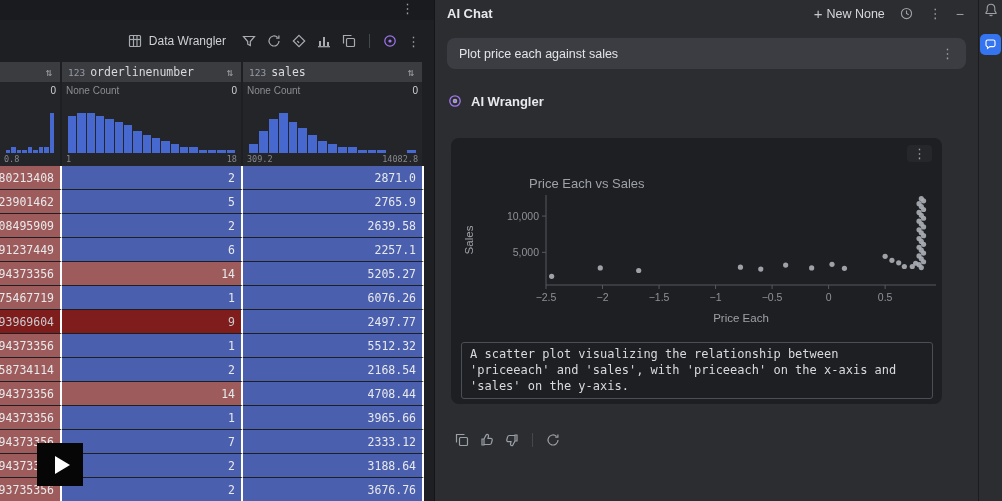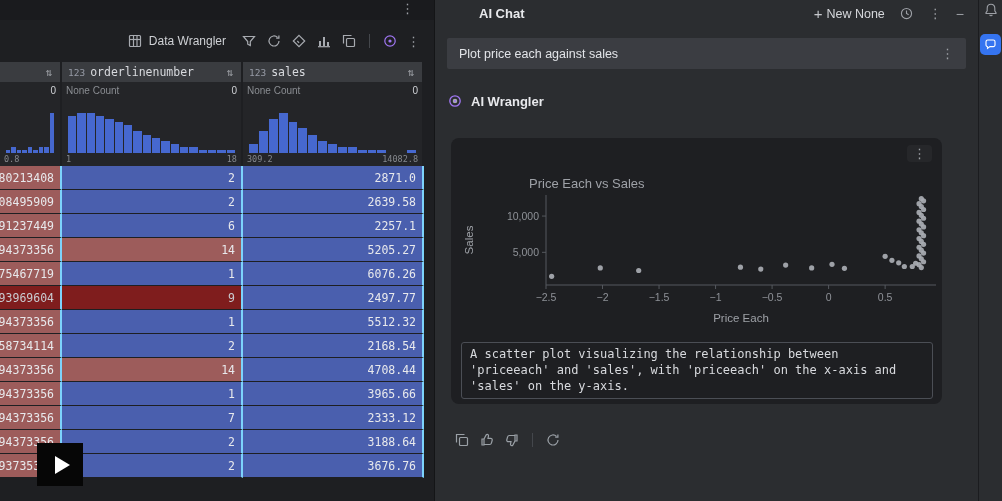--- a/index.html
+++ b/index.html
@@ -38,47 +38,47 @@
   .nc-val { color:#d0d2d6; }
   .hist { flex:1; display:flex; align-items:flex-end; gap:1px; padding:4px 2px 1px; }
   .bar { flex:1; background:#4668cf; min-width:1px; }
   .minmax { display:flex; justify-content:space-between; font-size:8.5px; color:#85888d;
             font-family:"DejaVu Sans Mono",monospace; }
 
   #rows { height:335px; overflow:hidden; }
   .row { display:grid; grid-template-columns:62px 181px 181px; height:24px; }
   .cell { display:flex; align-items:center; justify-content:flex-end; padding-right:6px;
           font-family:"DejaVu Sans Mono",monospace; font-size:11.5px; color:#e8e9ec;
-          border-right:2px solid #7dd3fc; border-bottom:1px solid #1e1f22; overflow:hidden;
+          border-right:2px solid #ffffff; border-bottom:1px solid #1e1f22; overflow:hidden;
           white-space:nowrap; cursor:default; }
   .cell.red  { background:#9d5c5b; }
   .cell.blue { background:#4a5fae; }
   .cell.dark { background:#7f1d1d; color:#c9cbd0; }
 
   .play-overlay { position:absolute; left:37px; top:443px; width:46px; height:43px;
                   background:#060606; display:flex; align-items:center; justify-content:center;
                   cursor:pointer; }
   .play-tri { width:0; height:0; border-left:15px solid #ffffff;
               border-top:9px solid transparent; border-bottom:9px solid transparent; margin-left:4px; }
 
   
   #chat-panel { position:absolute; left:434px; top:0; width:544px; height:501px;
                 background:#2b2d30; border-left:1px solid #141517; }
   .chat-header { height:27px; display:flex; align-items:center; padding:0 14px 0 12px; gap:14px; }
-  .chat-title { font-weight:700; font-size:13px; color:#e8e9ec;margin-left:32px; }
+  .chat-title { font-weight:700; font-size:13px; color:#e8e9ec; }
   .spacer { flex:1; }
   .new-chat { display:flex; align-items:center; gap:4px; color:#d5d7db; font-size:12.5px; cursor:pointer; }
   .plus { font-size:15px; color:#c6c8cc; line-height:1; }
   .hdr-icon { width:16px; height:16px; color:#9da0a6; display:inline-flex; align-items:center;
               justify-content:center; cursor:pointer; }
   .hdr-icon svg { stroke:currentColor; fill:none; stroke-width:1.2; }
   .minus { color:#9da0a6; font-size:14px; cursor:pointer; }
 
   .user-bubble { position:absolute; left:12px; right:12px; top:38px; height:31px;
-                 background:#3b3d42; border-radius:2px; display:flex; align-items:center;
+                 background:#3b3d42; border-radius:8px; display:flex; align-items:center;
                  padding:0 12px; }
   .user-msg { flex:1; font-size:12.5px; color:#e2e4e8; }
 
   .assistant-row { position:absolute; left:12px; top:93px; display:flex; align-items:center; gap:8px; }
   .assistant-label { font-weight:700; font-size:13px; color:#e8e9ec; }
 
   .card { position:absolute; left:16px; top:138px; width:491px; height:266px;
           background:#1e1f22; border-radius:8px; }
   .card-kebab { position:absolute; top:7px; right:10px; padding:2px 6px; border-radius:4px;
                 background:rgba(255,255,255,0.04); }
@@ -260,20 +260,25 @@
           <span>14082.8</span>
         </div>
       </div>
     </div>
 
     <div id="rows">
         <div class="row">
           <div class="cell red">80213408</div>
           <div class="cell blue">2</div>
           <div class="cell blue">2871.0</div>
+        </div>
+        <div class="row">
+          <div class="cell red">23901462</div>
+          <div class="cell blue">5</div>
+          <div class="cell blue">2765.9</div>
         </div>
         <div class="row">
           <div class="cell red">08495909</div>
           <div class="cell blue">2</div>
           <div class="cell blue">2639.58</div>
         </div>
         <div class="row">
           <div class="cell red">91237449</div>
           <div class="cell blue">6</div>
           <div class="cell blue">2257.1</div>

